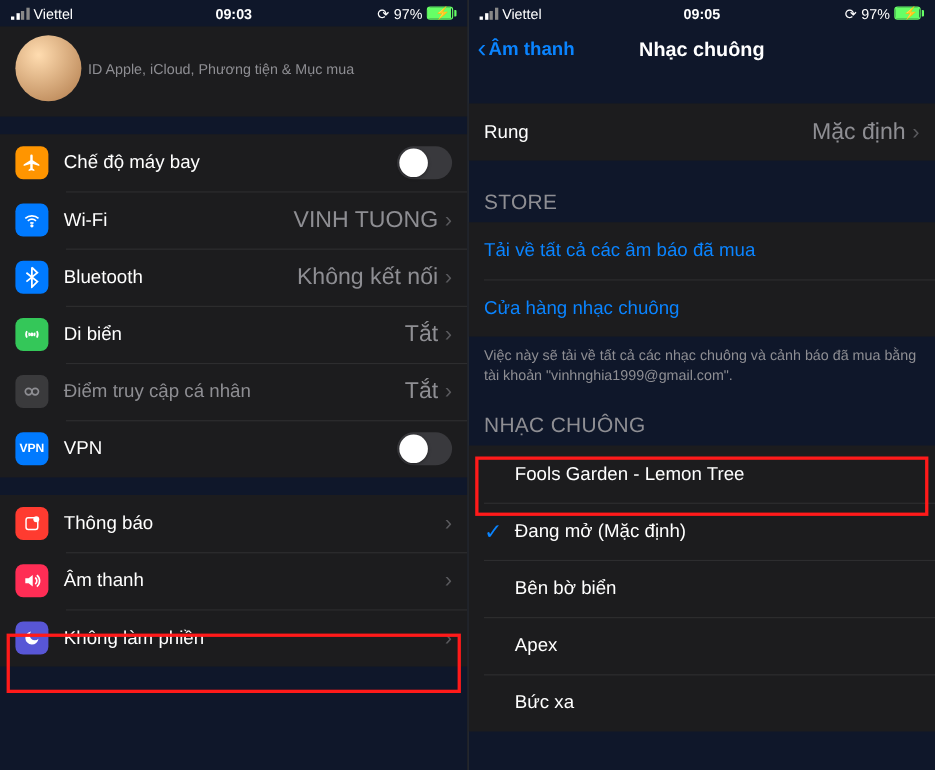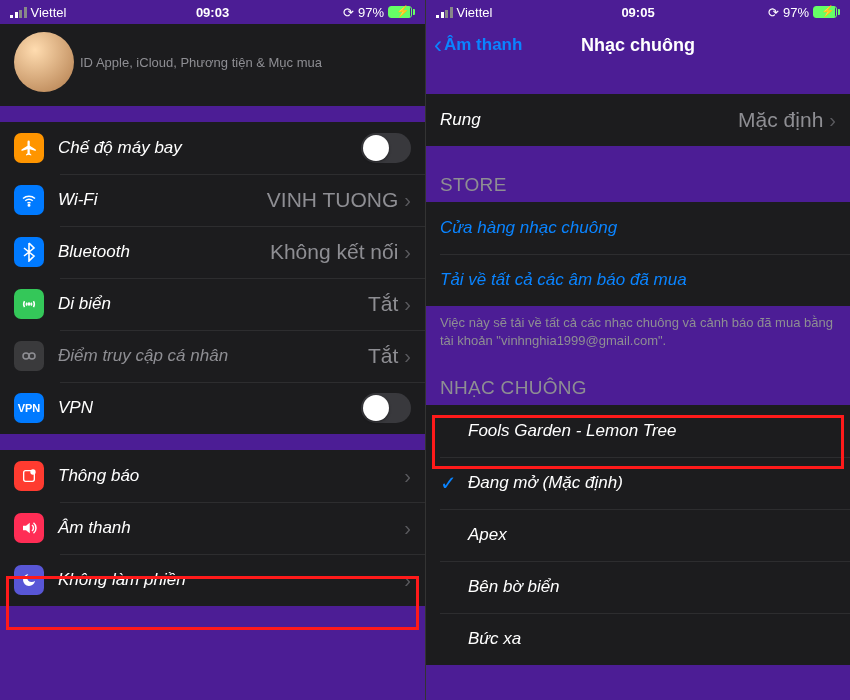--- a/index.html
+++ b/index.html
@@ -8,21 +8,21 @@
     font-family: -apple-system, "SF Pro Text", "Helvetica Neue", Arial, sans-serif;
     color: #fff;
     width: 850px;
     height: 700px;
     overflow: hidden;
     display: flex;
   }
   .phone {
     width: 425px;
     height: 700px;
-    background: #4c1d95;
+    background: #0f172a;
     position: relative;
     overflow: hidden;
   }
   .phone + .phone { border-left: 1px solid #333; }
   .statusbar {
     height: 24px;
     display: flex;
     align-items: center;
     justify-content: space-between;
     padding: 0 10px;
@@ -78,21 +78,21 @@
     background: rgba(255,255,255,0.08);
   }
   .row.noicon + .row.noicon::before,
   .row.noicon::before { left: 14px; }
   .icon-box {
     width: 30px; height: 30px; border-radius: 7px;
     display: flex; align-items: center; justify-content: center;
     margin-right: 14px; flex: 0 0 auto;
     color: #fff; font-size: 16px;
   }
-  .label { flex: 1 1 auto; font-size: 17px; color: #fff; font-style: italic; }
+  .label { flex: 1 1 auto; font-size: 17px; color: #fff; }
   .label.dim { color: #8e8e93; }
   .value { color: #8e8e93; font-size: 21px; margin-right: 6px; }
   .chevron { color: #5a5a5e; font-size: 20px; font-weight: 300; }
   .toggle {
     width: 50px; height: 30px; border-radius: 15px;
     background: #39393d; position: relative;
   }
   .toggle .knob {
     width: 26px; height: 26px; border-radius: 50%; background:#fff;
     position:absolute; top:2px; left:2px; box-shadow:0 1px 3px rgba(0,0,0,0.4);
@@ -306,45 +306,45 @@
     <div class="row noicon">
       <div class="label">Rung</div>
       <div class="value">Mặc định</div>
       <div class="chevron">›</div>
     </div>
   </div>
 
   <div class="group-header">STORE</div>
   <div class="section tight">
     <div class="row noicon">
+      <div class="label link">Tải về tất cả các âm báo đã mua</div>
+    </div>
+    <div class="row noicon">
       <div class="label link">Cửa hàng nhạc chuông</div>
-    </div>
-    <div class="row noicon">
-      <div class="label link">Tải về tất cả các âm báo đã mua</div>
     </div>
   </div>
   <div class="group-footer">Việc này sẽ tải về tất cả các nhạc chuông và cảnh báo đã mua bằng tài khoản "vinhnghia1999@gmail.com".</div>
 
   <div class="group-header">NHẠC CHUÔNG</div>
   <div class="section tight">
     <div class="row noicon">
       <div class="no-check"></div>
       <div class="label">Fools Garden - Lemon Tree</div>
     </div>
     <div class="row noicon">
       <div class="checkmark">✓</div>
       <div class="label">Đang mở (Mặc định)</div>
     </div>
     <div class="row noicon">
       <div class="no-check"></div>
+      <div class="label">Bên bờ biển</div>
+    </div>
+    <div class="row noicon">
+      <div class="no-check"></div>
       <div class="label">Apex</div>
-    </div>
-    <div class="row noicon">
-      <div class="no-check"></div>
-      <div class="label">Bên bờ biển</div>
     </div>
     <div class="row noicon">
       <div class="no-check"></div>
       <div class="label">Bức xa</div>
     </div>
   </div>
 
   <div class="highlight-box" style="left:6px; right:6px; top:415px; height:54px;"></div>
 </div>
 

